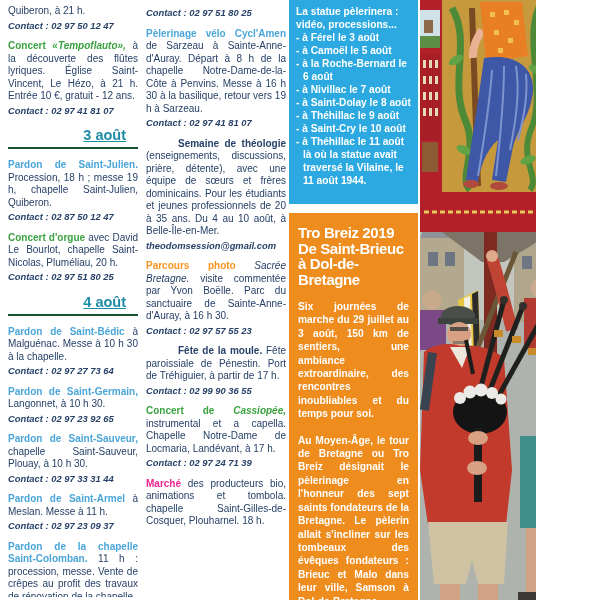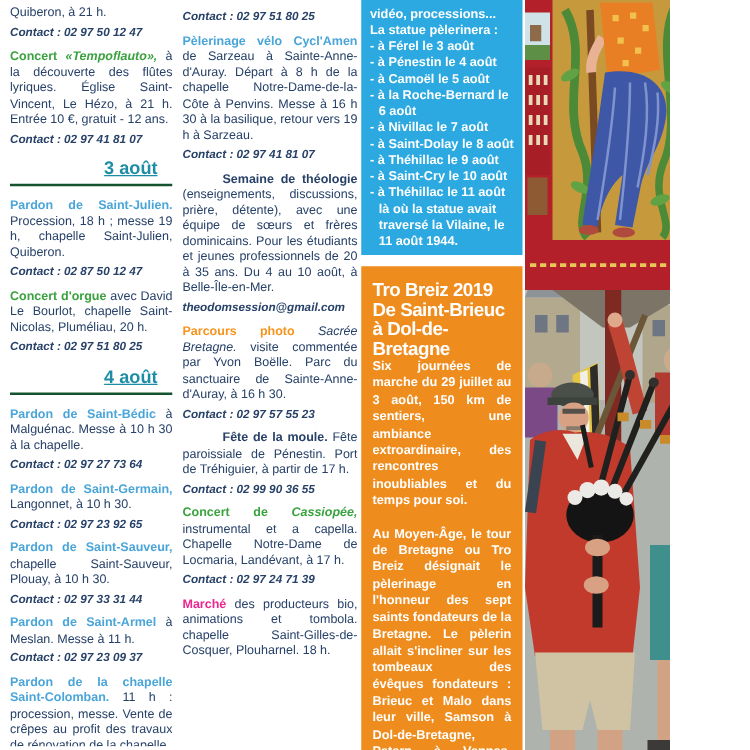--- a/index.html
+++ b/index.html
@@ -20,21 +20,21 @@
   .contact{text-align:left;font-style:italic;font-weight:bold;font-size:9.4px;margin-top:2px;}
   .date-header{color:#1d8da6;font-weight:bold;font-size:14.5px;text-align:right;
                border-bottom:2px solid #14532d;padding:2px 12px 4px 0;margin:6px 0 10px 0;text-decoration:underline;}
   .col-right{position:absolute;left:289px;top:0;width:129px;height:600px;}
   .bluebox{position:absolute;left:0;top:0;width:129px;height:204px;background:#2ba9e0;
            color:#ffffff;font-weight:bold;font-size:10.2px;line-height:13px;
            padding:5px 7px;box-sizing:border-box;overflow:hidden;}
   .bluebox .bitem{padding-left:7px;text-indent:-7px;}
   .orangebox{position:absolute;left:0;top:213px;width:129px;height:387px;background:#ee8c1e;
              color:#ffffff;padding:12px 9px;box-sizing:border-box;overflow:hidden;}
-  .ob-title{font-size:15px;line-height:15.5px;font-weight:bold;letter-spacing:-0.4px;}
+  .ob-title{font-size:15px;line-height:15.5px;font-weight:bold;letter-spacing:-0.4px;margin-bottom:13px;}
   .ob-p{font-weight:bold;font-size:10.2px;line-height:13.4px;margin:0 0 13px 0;text-align:justify;}
   .photo{position:absolute;left:420px;top:0;width:146px;height:600px;overflow:hidden;}
   .rail-line{position:absolute;left:586px;top:208px;width:2px;height:248px;background:#f06ba8;}
   .rail-tri{position:absolute;left:587px;top:250px;width:0;height:0;
             border-top:8px solid transparent;border-bottom:8px solid transparent;
             border-right:13px solid #ec0f7f;}
   .rail-text{position:absolute;left:588px;top:270px;transform-origin:0 0;transform:rotate(90deg);
              color:#ec268f;font-size:10px;font-weight:bold;white-space:nowrap;}
 </style>
 </head>
@@ -62,24 +62,23 @@
       <div class="entry"><span class="seg-blue">Pèlerinage vélo Cycl'Amen</span><span class="seg-n"> de Sarzeau à Sainte-Anne-d'Auray. Départ à 8 h de la chapelle Notre-Dame-de-la-Côte à Penvins. Messe à 16 h 30 à la basilique, retour vers 19 h à Sarzeau.</span><div class="contact">Contact : 02 97 41 81 07</div></div>
       <div class="entry"><span class="seg-navy">Semaine de théologie</span><span class="seg-n"> (enseignements, discussions, prière, détente), avec une équipe de sœurs et frères dominicains. Pour les étudiants et jeunes professionnels de 20 à 35 ans. Du 4 au 10 août, à Belle-Île-en-Mer.</span><div class="contact">theodomsession@gmail.com</div></div>
       <div class="entry"><span class="seg-orange">Parcours photo</span><span class="seg-i"> Sacrée Bretagne.</span><span class="seg-n"> visite commentée par Yvon Boëlle. Parc du sanctuaire de Sainte-Anne-d'Auray, à 16 h 30.</span><div class="contact">Contact : 02 97 57 55 23</div></div>
       <div class="entry"><span class="seg-navy">Fête de la moule.</span><span class="seg-n"> Fête paroissiale de Pénestin. Port de Tréhiguier, à partir de 17 h.</span><div class="contact">Contact : 02 99 90 36 55</div></div>
       <div class="entry"><span class="seg-green">Concert de</span><span class="seg-greeni"> Cassiopée,</span><span class="seg-n"> instrumental et a capella. Chapelle Notre-Dame de Locmaria, Landévant, à 17 h.</span><div class="contact">Contact : 02 97 24 71 39</div></div>
       <div class="entry"><span class="seg-pink">Marché</span><span class="seg-n"> des producteurs bio, animations et tombola. chapelle Saint-Gilles-de-Cosquer, Plouharnel. 18 h.</span></div>
     </div>
 
   <div class="col-right">
     <div class="bluebox" id="bluebox">
+        <div class="bintro">La statue pèlerinera :</div>
         <div class="bintro">vidéo, processions...</div>
-        <div class="bintro">La statue pèlerinera :</div>
         <div class="bitem">- à Férel le 3 août</div>
-        <div class="bitem">- à Pénestin le 4 août</div>
         <div class="bitem">- à Camoël le 5 août</div>
         <div class="bitem">- à la Roche-Bernard le 6 août</div>
         <div class="bitem">- à Nivillac le 7 août</div>
         <div class="bitem">- à Saint-Dolay le 8 août</div>
         <div class="bitem">- à Théhillac le 9 août</div>
         <div class="bitem">- à Saint-Cry le 10 août</div>
         <div class="bitem">- à Théhillac le 11 août là où la statue avait traversé la Vilaine, le 11 août 1944.</div>
       </div>
     <div class="orangebox">
       <div class="ob-title">

